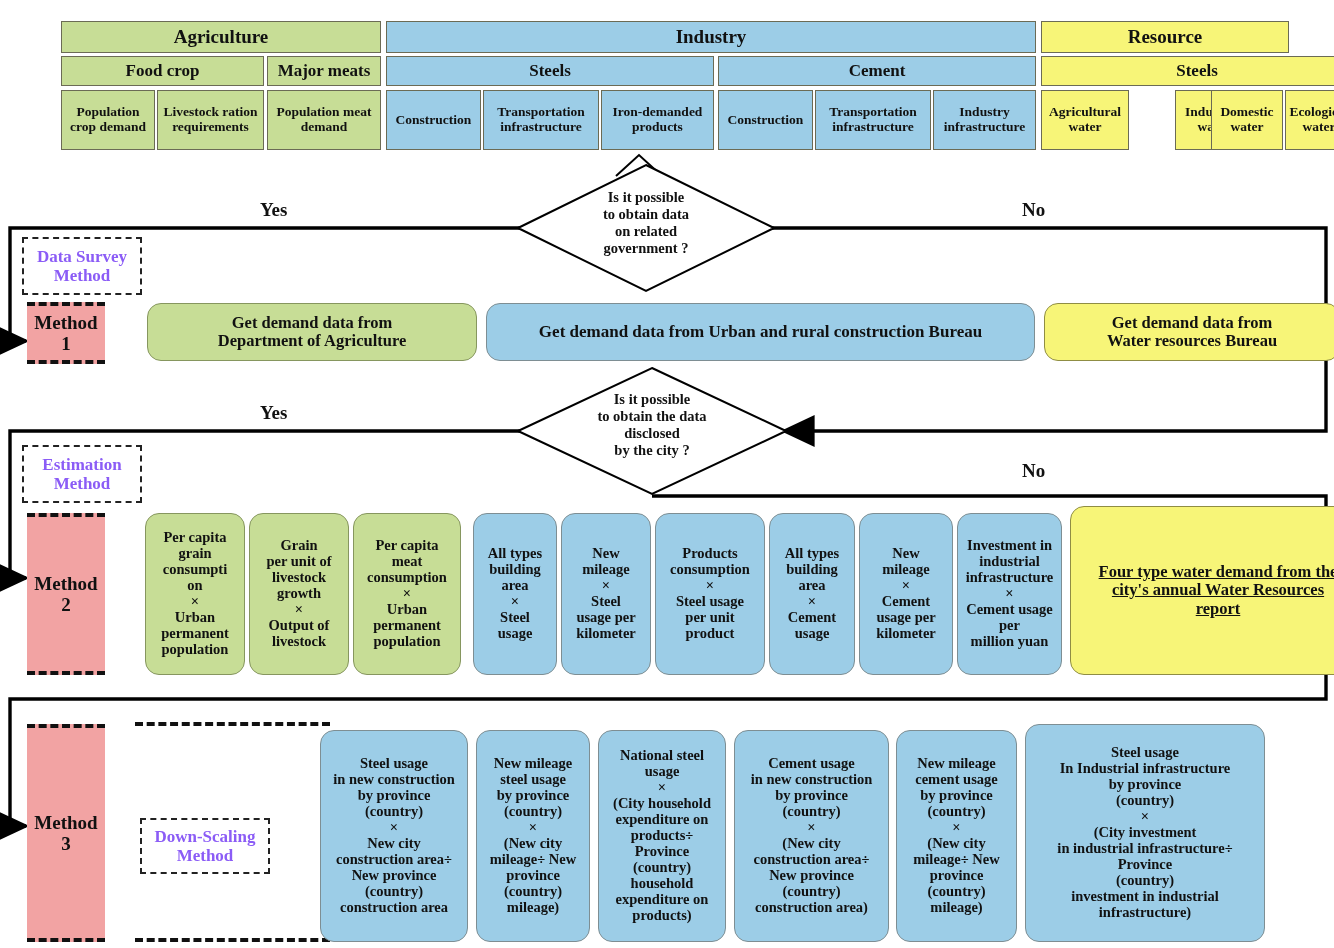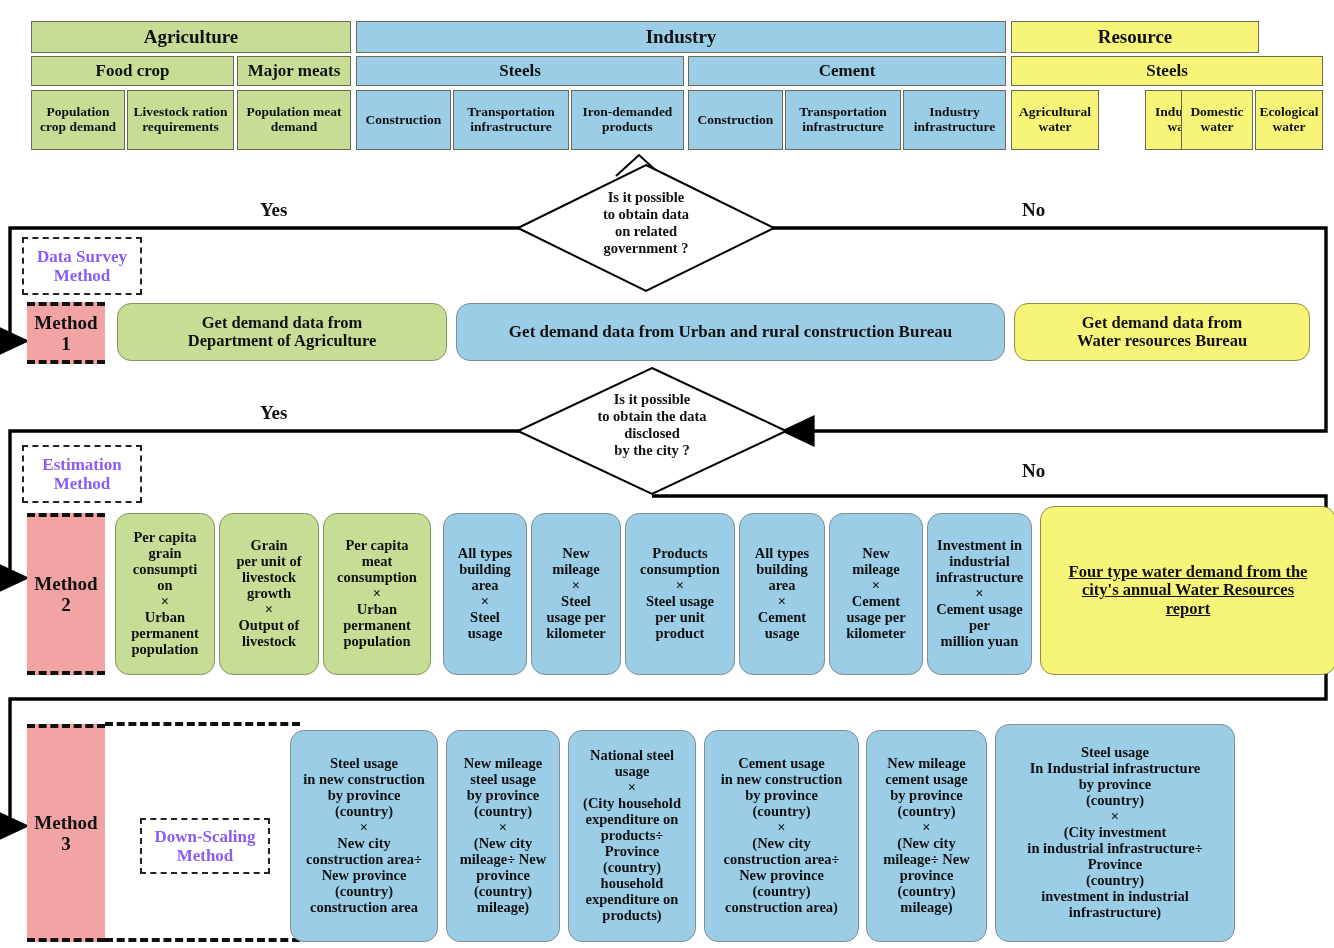--- a/index.html
+++ b/index.html
@@ -9,21 +9,21 @@
     color:#111111;
     -webkit-font-smoothing:none;
   }
   #canvas{
     position:relative;
     width:1334px;
     height:948px;
     overflow:hidden;
     background:#ffffff;
   }
-  .abs{position:absolute;box-sizing:border-box;}
+  .abs{position:absolute;box-sizing:border-box;margin-left:30px;}
 
   
   .tbox{
     position:absolute;
     box-sizing:border-box;
     border:1.5px solid #6b6b55;
     display:flex;
     align-items:center;
     justify-content:center;
     text-align:center;

